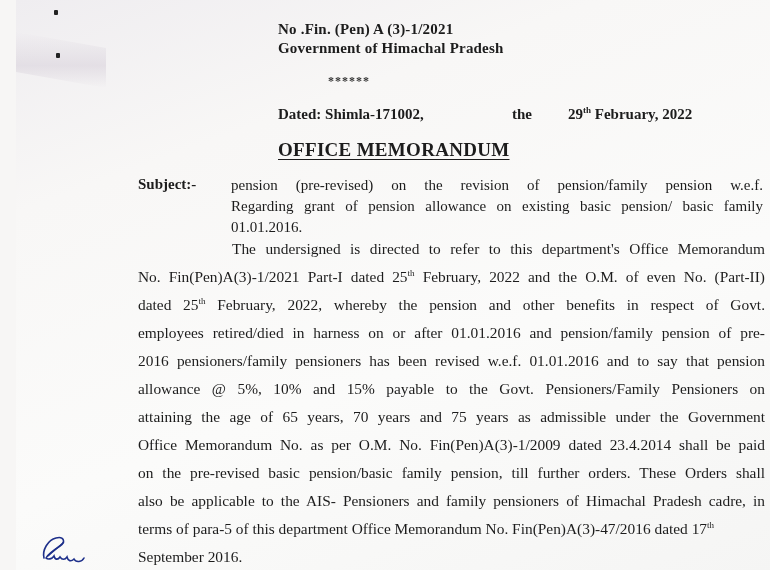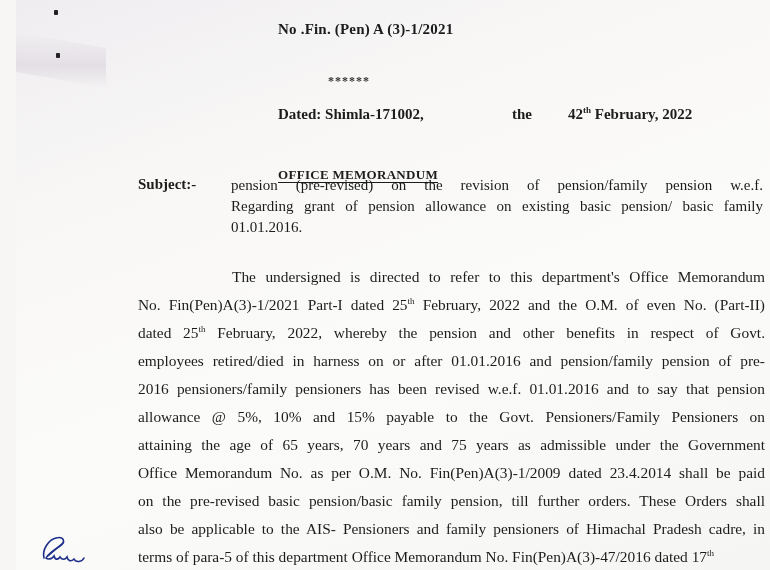--- a/index.html
+++ b/index.html
@@ -16,45 +16,46 @@
   }
   .shadow-wedge {
     position: absolute; left: 0; top: 40px; width: 90px; height: 40px;
     background: linear-gradient(170deg, rgba(220,214,222,0.0) 0%, rgba(215,208,218,0.55) 60%, rgba(240,238,240,0) 100%);
     transform: skewY(10deg);
   }
   .punch { position: absolute; width: 4px; height: 5px; background: #222; border-radius: 1px; }
   .hdr { position: absolute; left: 262px; font-weight: bold; font-size: 15px; line-height: 19px; letter-spacing: 0.2px; }
   .stars { position: absolute; left: 312px; top: 74px; font-size: 12px; font-weight: bold; letter-spacing: 1px; color: #333; }
   .dated { position: absolute; top: 106px; font-weight: bold; font-size: 15px; }
-  .title { position: absolute; left: 262px; top: 139px; font-weight: bold; font-size: 13px; text-decoration: underline; text-underline-offset: 3px; letter-spacing: 0.3px; margin-top: 28px; }
+  .title { position: absolute; left: 262px; top: 139px; font-weight: bold; font-size: 19px; text-decoration: underline; text-underline-offset: 3px; letter-spacing: 0.3px; }
   .subj-label { position: absolute; left: 122px; top: 176px; font-weight: bold; font-size: 15px; }
   .subj { position: absolute; left: 215px; width: 532px; font-size: 15px; line-height: 21px; }
   .subj-line { white-space: nowrap; text-align: justify; text-align-last: justify; }
-  .body-line { position: absolute; left: 122px; width: 627px; font-size: 15.4px; white-space: nowrap; text-align: justify; text-align-last: justify; margin-top: 28px; }
+  .body-line { position: absolute; left: 122px; width: 627px; font-size: 15.4px; white-space: nowrap; text-align: justify; text-align-last: justify; }
   .body-line.last { text-align-last: left; }
   .sig { position: absolute; left: 22px; top: 532px; width: 50px; height: 34px; }
   .margin-mark { position: absolute; left: 755px; color: #bbb; font-family: "Liberation Sans", sans-serif; font-size: 16px; }
   sup { font-size: 9px; vertical-align: 6px; line-height: 0; }
 </style>
 </head>
 <body>
 
 <div class="page">
   <div class="shadow-wedge"></div>
   <div class="punch" style="left:38px;top:10px;"></div>
   <div class="punch" style="left:40px;top:53px;"></div>
 
   <div class="hdr" style="top:20px;">No .Fin. (Pen) A (3)-1/2021</div>
+  <div class="hdr" style="top:39px;">Government of Himachal Pradesh</div>
   <div class="stars">******</div>
 
   <div class="dated" style="left:262px;text-align:right;">Dated: Shimla-171002,</div>
   <div class="dated" style="left:496px;font-family:Liberation Serif, serif;">the</div>
   <div class="dated" style="left:552px;">
-    <span>42</span><sup>th</sup>
+    <span>29</span><sup>th</sup>
     <span>February, 2022</span>
   </div>
 
   <div class="title">OFFICE MEMORANDUM</div>
 
   <div class="subj-label">Subject:-</div>
   <div class="subj" style="top:175px;">
     <div class="subj-line">pension (pre-revised) on the revision of pension/family pension w.e.f.</div>
     <div class="subj-line">Regarding grant of pension allowance on existing basic pension/ basic family</div>
     <div>01.01.2016.</div>

